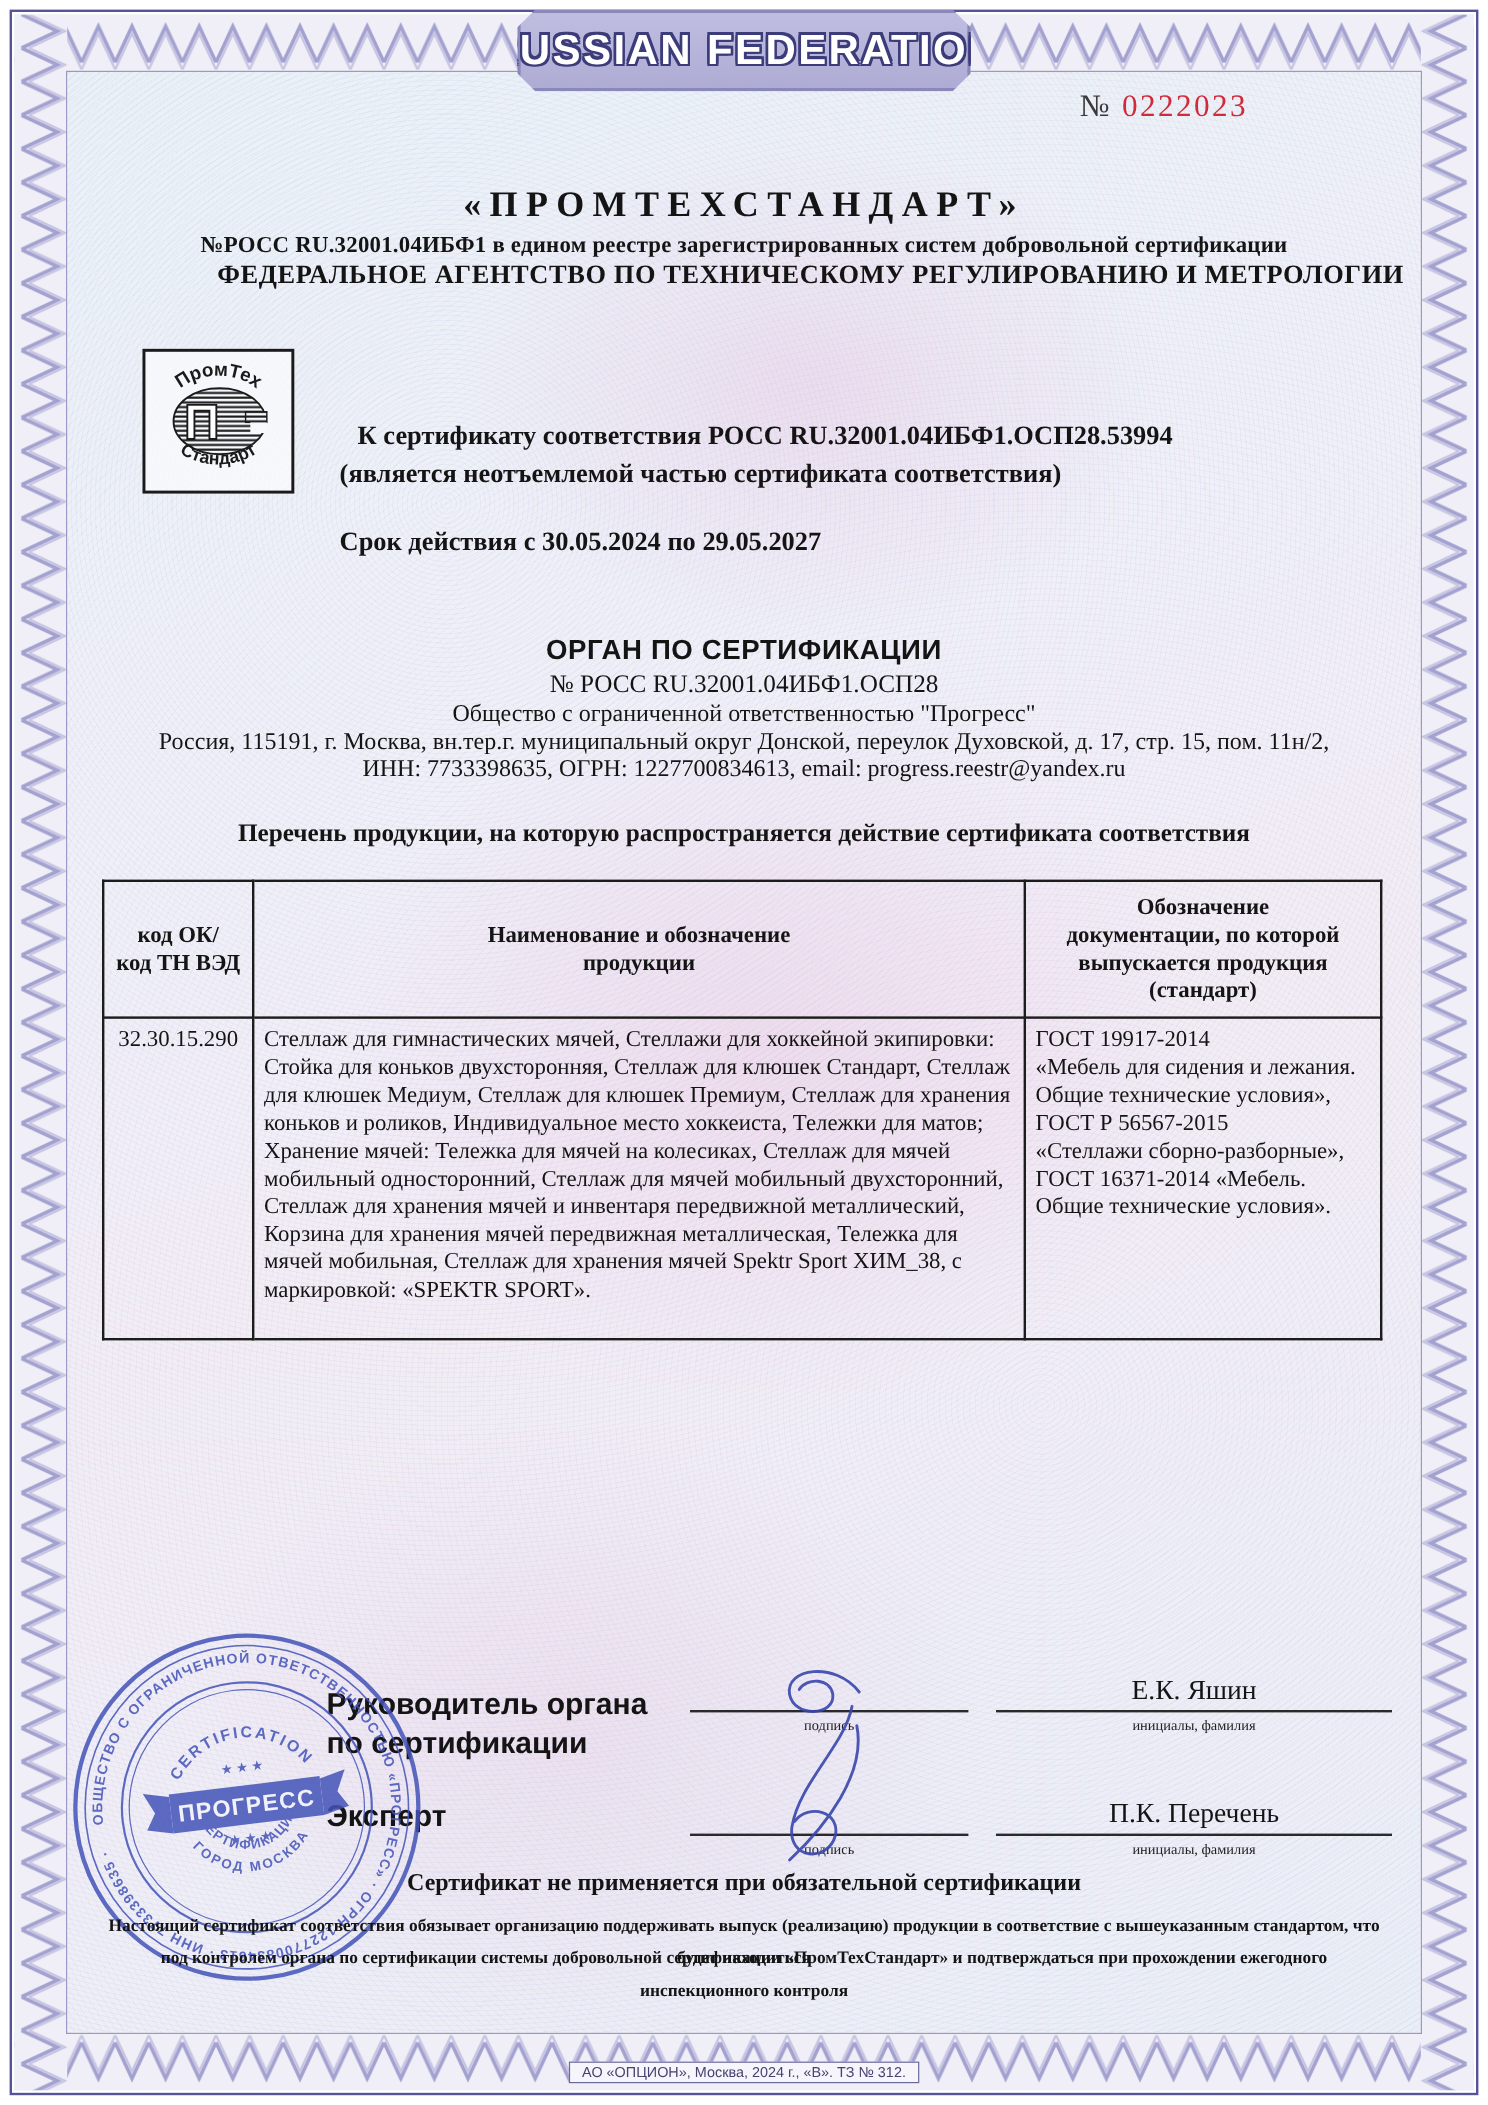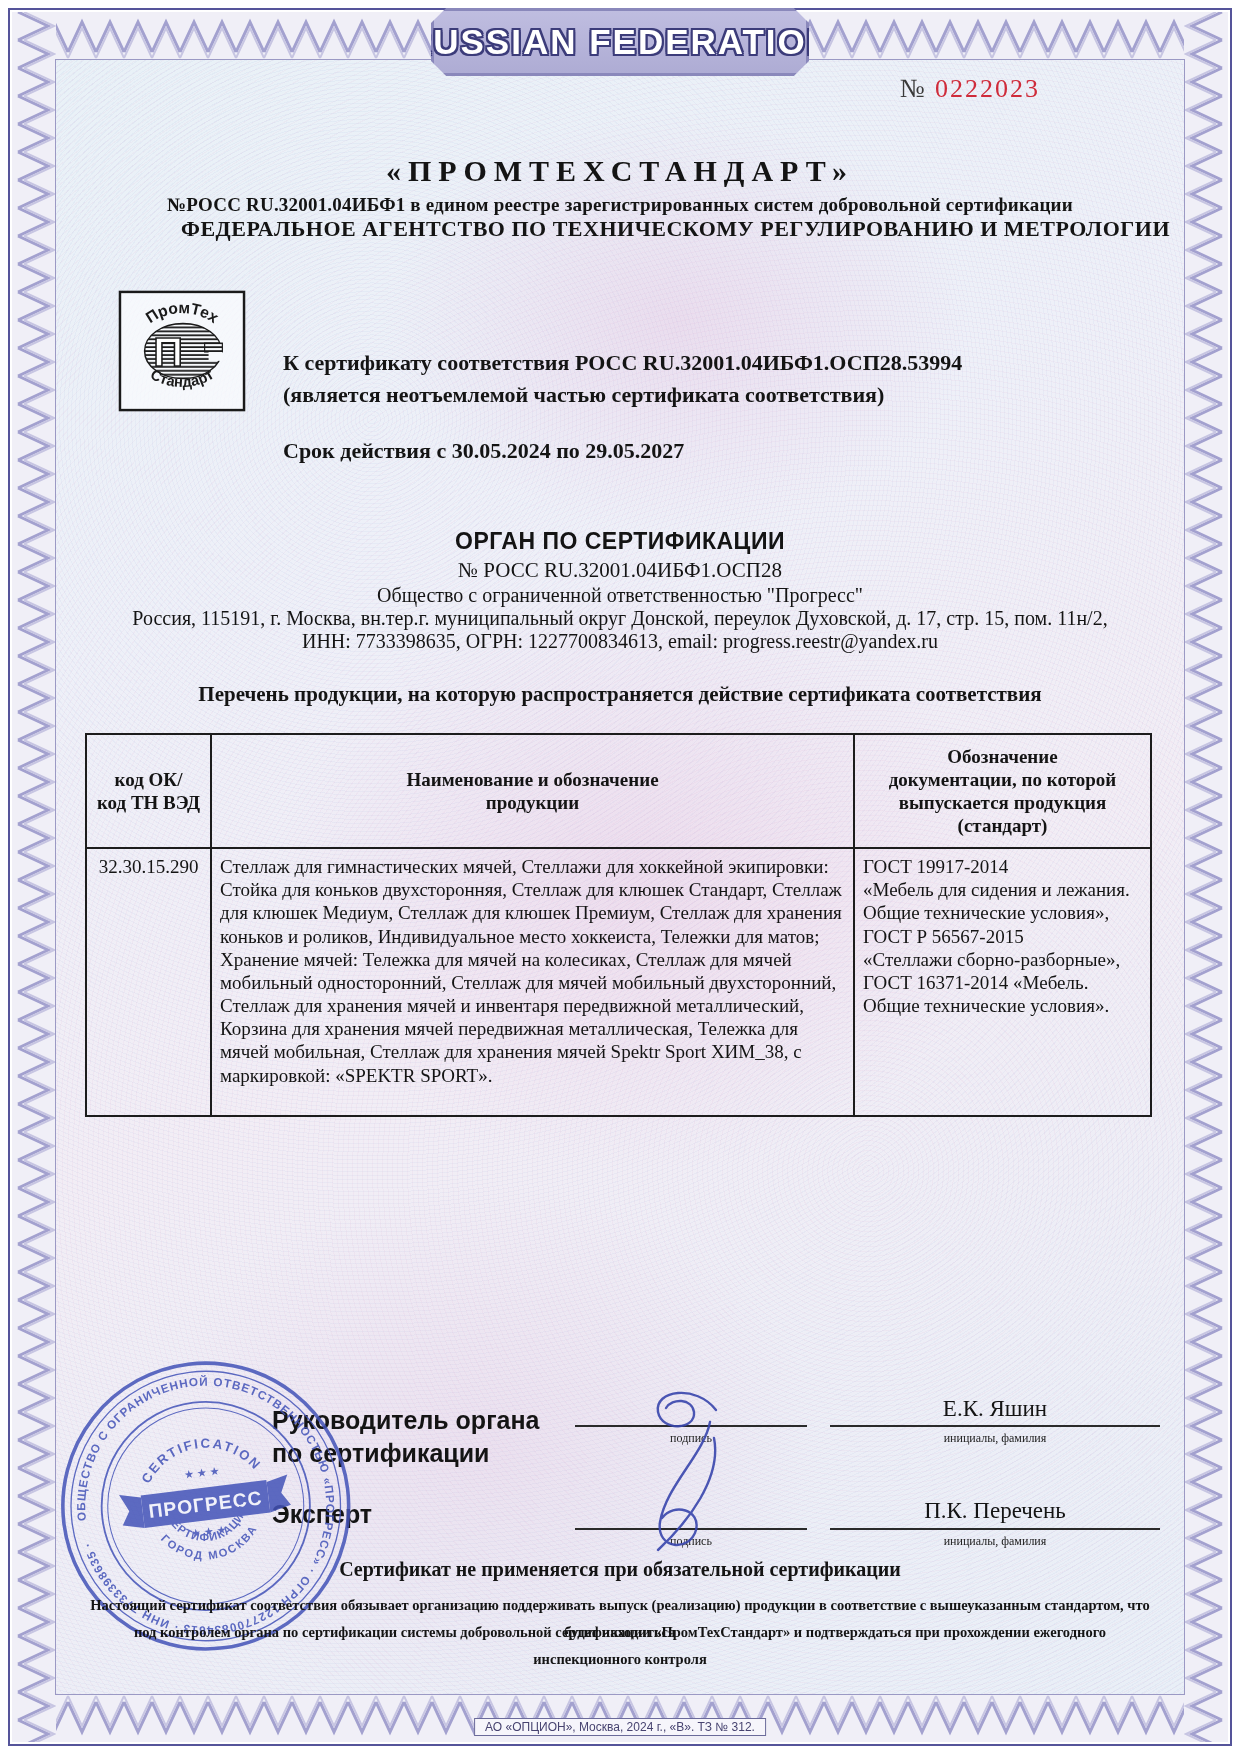--- a/index.html
+++ b/index.html
@@ -163,21 +163,21 @@
       <ellipse cx="66" cy="62" rx="39" ry="28" fill="url(#lstripes)" stroke="#1a1a1a" stroke-width="1.5"></ellipse>
       <rect x="88" y="54" width="18" height="9" fill="url(#lstripes)" stroke="#1a1a1a" stroke-width="1.2"></rect>
       <rect x="92" y="63" width="14" height="9" fill="#f7f9fc"></rect>
       <text x="51" y="77" font-family="Liberation Sans, DejaVu Sans, sans-serif" font-size="42" font-weight="bold" fill="#ffffff" stroke="#1a1a1a" stroke-width="1.6" text-anchor="middle">П</text>
       <text font-family="Liberation Sans, DejaVu Sans, sans-serif" font-size="15" font-weight="bold" fill="#1a1a1a">
         <textPath href="#logoBotArc" startOffset="50%" text-anchor="middle">Стандарт</textPath>
       </text>
     </svg>
   </div>
 
-  <div class="left-block" style="top:350px;">К сертификату соответствия РОСС RU.32001.04ИБФ1.ОСП28.53994</div>
+  <div class="left-block" style="top:350px;margin-left:15px;">К сертификату соответствия РОСС RU.32001.04ИБФ1.ОСП28.53994</div>
   <div class="left-block" style="top:382px;">(является неотъемлемой частью сертификата соответствия)</div>
   <div class="left-block" style="top:438px;">Срок действия с 30.05.2024 по 29.05.2027</div>
 
   <div class="center-line organ-title" style="top:528px;">ОРГАН ПО СЕРТИФИКАЦИИ</div>
   <div class="center-line organ-sub" style="top:558px;font-family:Liberation Serif, serif;">№ РОСС RU.32001.04ИБФ1.ОСП28</div>
   <div class="center-line organ-company" style="top:584px;">Общество с ограниченной ответственностью "Прогресс"</div>
   <div class="center-line organ-addr" style="top:607px;">Россия, 115191, г. Москва, вн.тер.г. муниципальный округ Донской, переулок Духовской, д. 17, стр. 15, пом. 11н/2,</div>
   <div class="center-line organ-addr" style="top:630px;">ИНН: 7733398635, ОГРН: 1227700834613, email: progress.reestr@yandex.ru</div>
   <div class="center-line products-heading" style="top:682px;">Перечень продукции, на которую распространяется действие сертификата соответствия</div>
 

